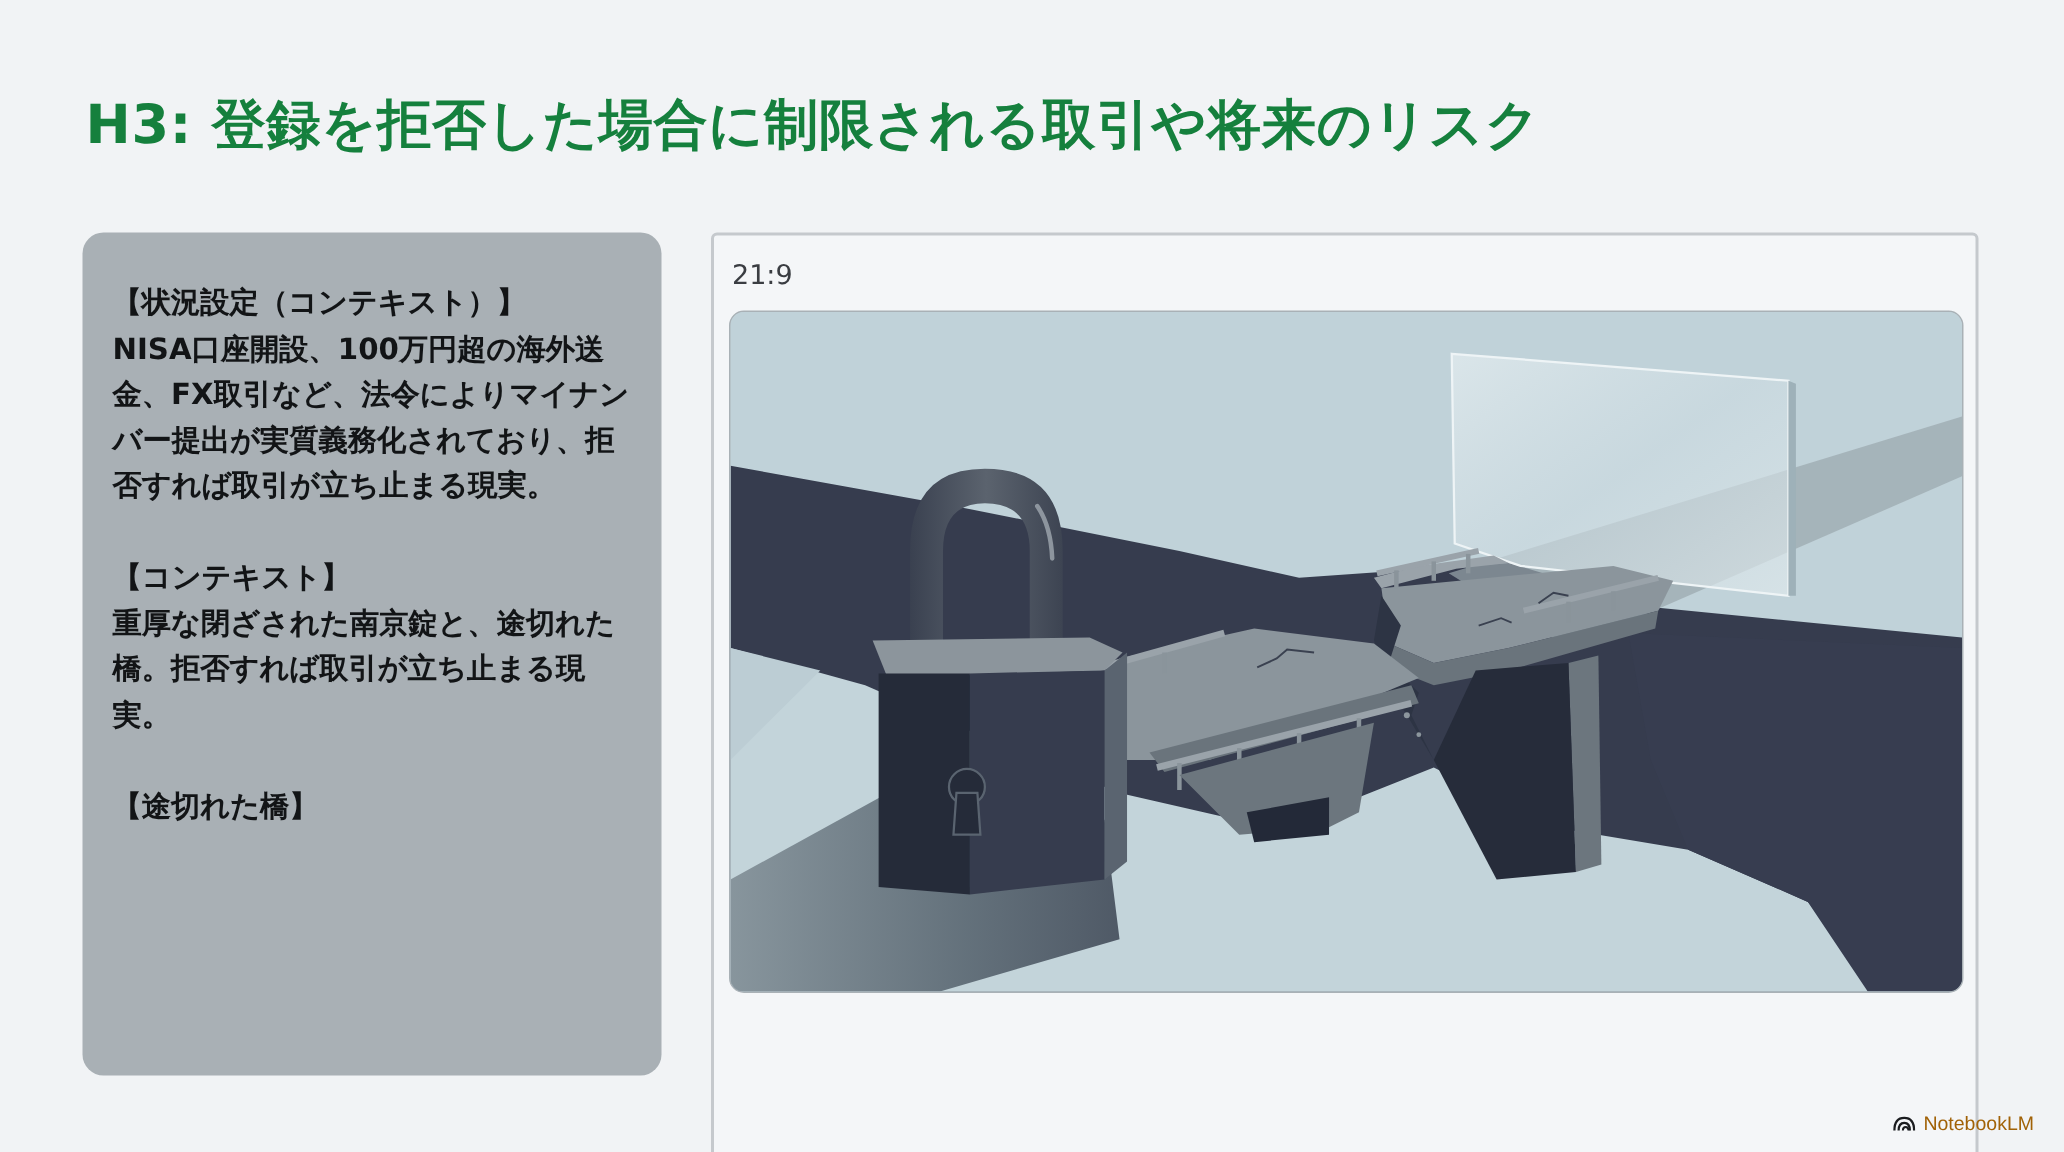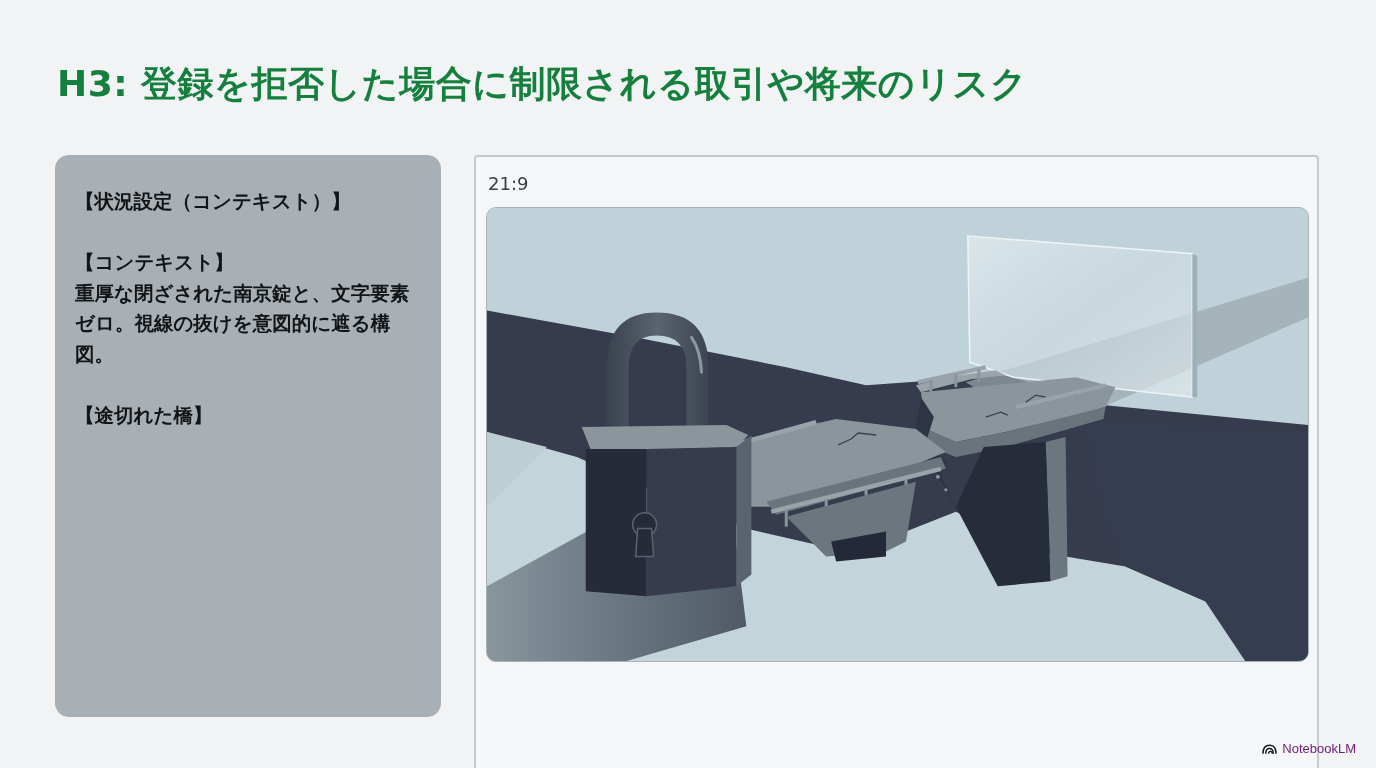--- a/index.html
+++ b/index.html
@@ -36,37 +36,38 @@
   }
   .image-box {
     position:absolute; left:10px; top:50px; width:823px; height:455px;
     border-radius:10px; overflow:hidden; border:1.5px solid #a9b1b6;
     box-sizing:border-box; background:#c0d2d9;
   }
   .image-box svg { display:block; width:100%; height:100%; }
   .brand {
     position:absolute; right:20px; bottom:12px;
     display:flex; align-items:center; gap:5px;
-    font-family:"Liberation Sans", sans-serif; font-size:13px; color:#701a75;
+    font-family:"Liberation Sans", sans-serif; font-size:13px; color:#a16207;
   }
   .brand-icon { width:15px; height:12px; }
 </style>
 </head>
 <body>
 
 <div class="title">H3: 登録を拒否した場合に制限される取引や将来のリスク</div>
 
 <div class="left-panel">
   <div class="panel-text">
     <div class="section">
       <span class="section-heading">【状況設定（コンテキスト）】</span>
+      <span class="section-body">NISA口座開設、100万円超の海外送金、FX取引など、法令によりマイナンバー提出が実質義務化されており、拒否すれば取引が立ち止まる現実。</span>
     </div>
     <div class="section">
       <span class="section-heading">【コンテキスト】</span>
-      <span class="section-body">重厚な閉ざされた南京錠と、文字要素ゼロ。視線の抜けを意図的に遮る構図。</span>
+      <span class="section-body">重厚な閉ざされた南京錠と、途切れた橋。拒否すれば取引が立ち止まる現実。</span>
     </div>
     <div class="section">
       <span class="section-heading">【途切れた橋】</span>
     </div>
   </div>
 </div>
 
 <div class="frame">
   <div class="ratio-label">21:9</div>
   <div class="image-box">

